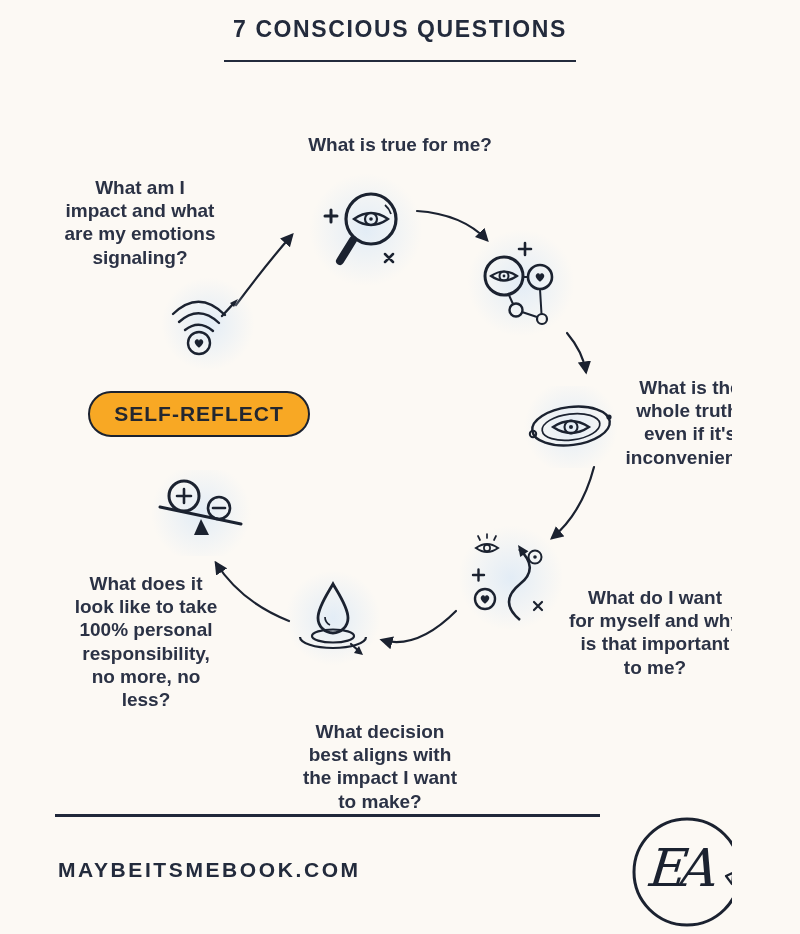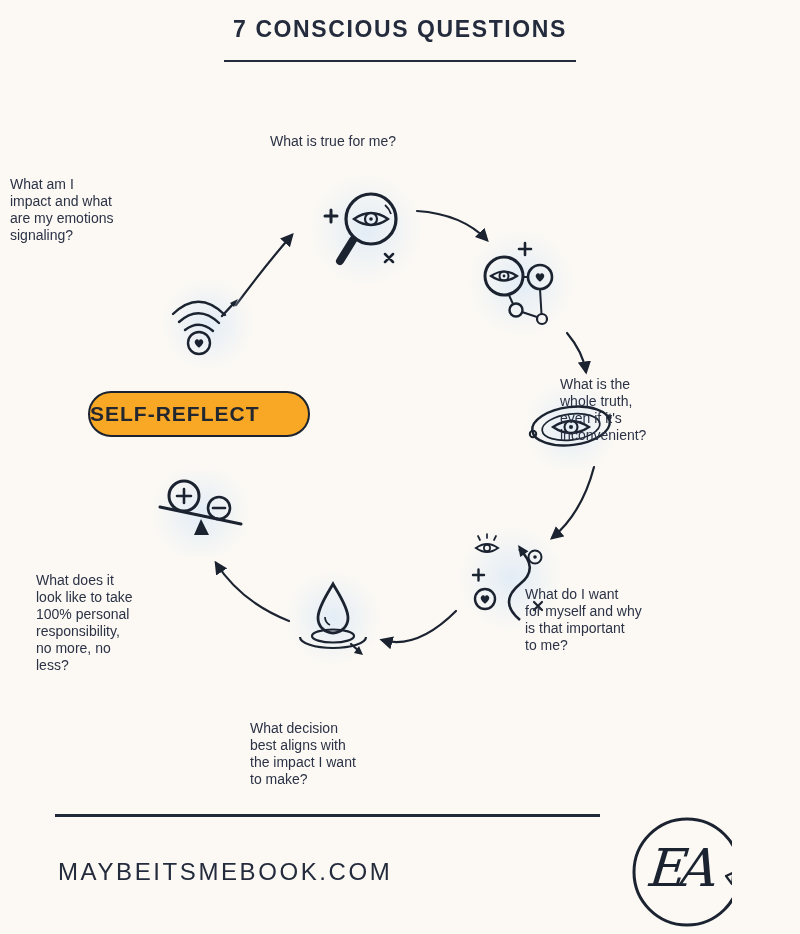--- a/index.html
+++ b/index.html
@@ -13,43 +13,43 @@
     position:absolute; top:16px; left:400px; transform:translateX(-50%);
     font-size:23px; font-weight:700; letter-spacing:1.6px; color:#232b3c;
     white-space:nowrap; z-index:3;
   }
   .title-underline {
     position:absolute; top:60px; left:400px; transform:translateX(-50%);
     width:352px; height:2px; background:#232b3c; z-index:3;
   }
   .q {
     position:absolute; transform:translateX(-50%);
-    font-weight:400; font-size:14px; line-height:1.22;
+    text-align:center; font-weight:700; font-size:19px; line-height:1.22;
     color:#2b3245; white-space:pre-line; z-index:3; width:260px;
   }
   .icon { position:absolute; z-index:2; }
   .icon::before {
     content:""; position:absolute; inset:-10%;
     background:radial-gradient(circle, rgba(224,235,246,0.9) 0%, rgba(224,235,246,0) 70%);
     z-index:-1;
   }
   .icon svg { display:block; }
   .arrow-layer { position:absolute; inset:0; z-index:1; pointer-events:none; }
   .pill {
     position:absolute; left:88px; top:391px; width:222px; height:46px;
     background:#f8a824; border:2.5px solid #1b2230; border-radius:26px;
-    display:flex; align-items:center; justify-content:flex-start;
+    display:flex; align-items:center; justify-content:center;
     font-size:21px; font-weight:700; letter-spacing:1px; color:#232730; z-index:3;
   }
   .footer-divider {
     position:absolute; left:55px; top:814px; width:545px; height:2.5px;
     background:#20283a; z-index:3;
   }
   .website {
-    position:absolute; left:58px; top:858px; font-size:24px; font-weight:400;
+    position:absolute; left:58px; top:858px; font-size:21px; font-weight:700;
     letter-spacing:2.6px; color:#232b3c; z-index:3;
   }
   .logo { position:absolute; left:626px; top:812px; width:132px; height:120px; z-index:3; }
   .logo svg { position:absolute; left:0; top:0; }
   .monogram {
     position:absolute; left:55px; top:26px; width:0; display:flex; justify-content:center;
     font-family:"DejaVu Serif", serif; font-style:italic; font-size:52px;
     letter-spacing:-7px; color:#1b2230; transform:skewX(-6deg);
   }
 </style>

